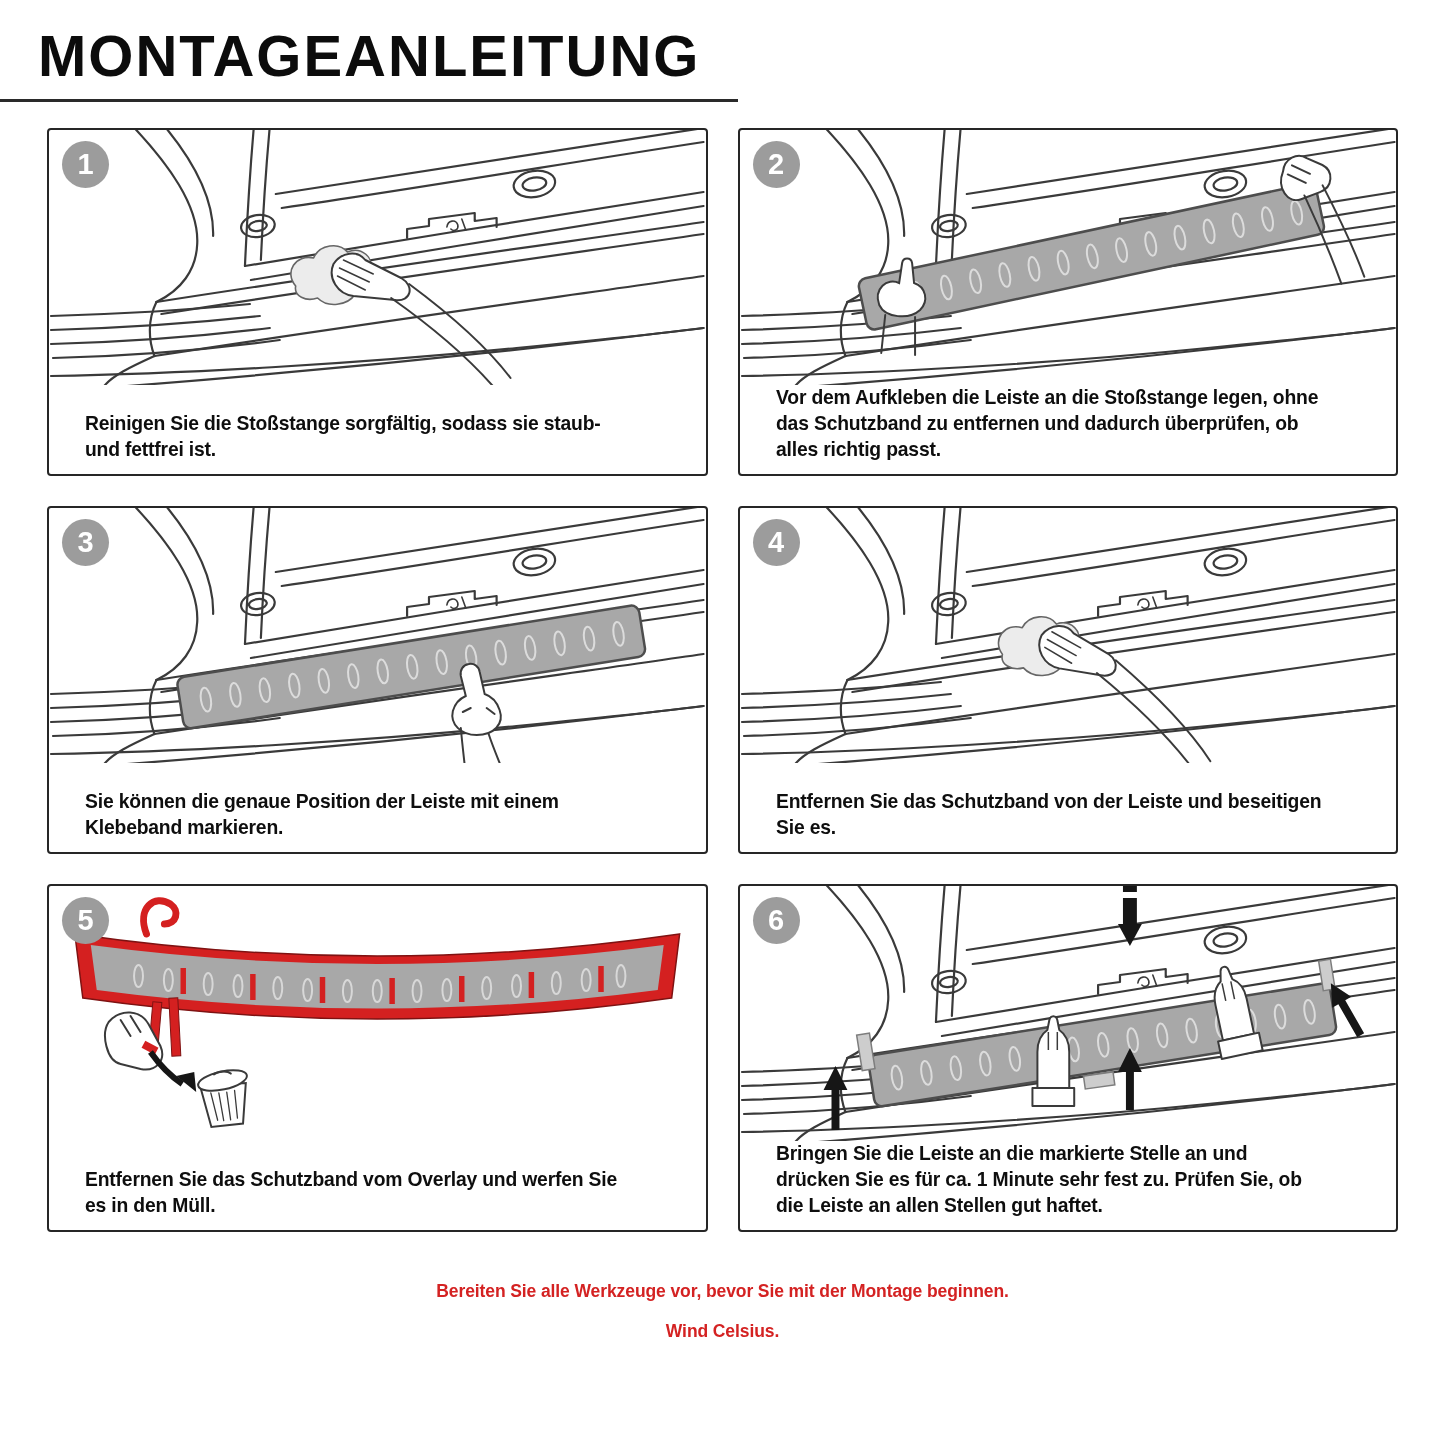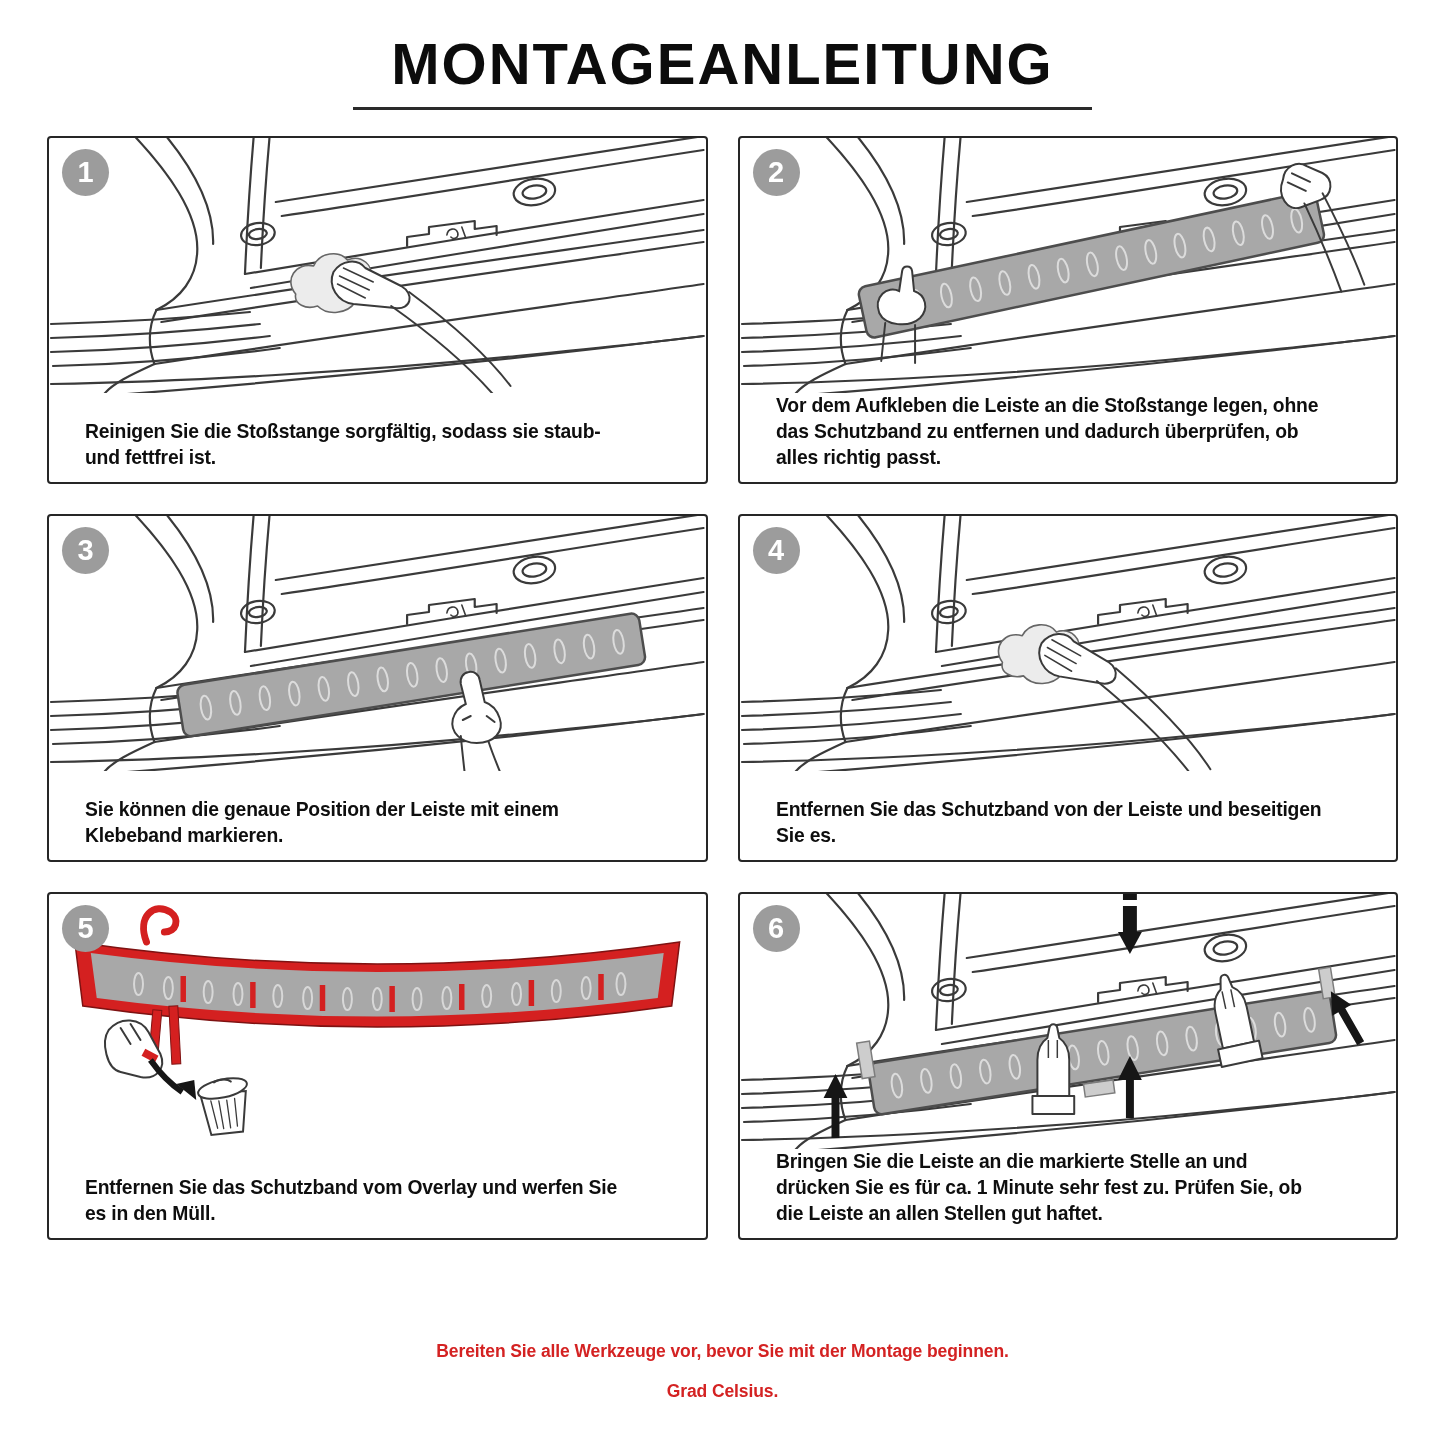--- a/index.html
+++ b/index.html
@@ -1,41 +1,41 @@
 <!DOCTYPE html>
 <html><head>
 <meta charset="utf-8">
 <style>
   html,body{margin:0;padding:0;background:#ffffff;}
   .page{position:relative;width:1445px;height:1445px;background:#fff;
         font-family:"Liberation Sans", sans-serif;color:#111;overflow:hidden;}
 
   
-  .title-wrap{text-align:center;padding-top:30px;}
+  .title-wrap{padding-top:22px;}
   .title{display:inline-block;margin:0;font-size:58px;font-weight:bold;
          letter-spacing:2px;font-stretch:condensed;color:#0c0c0c;
          padding:0 38px 10px 38px;border-bottom:3px solid #2a2a2a;}
 
   
   .grid{margin:26px 47px 0 47px;display:grid;grid-template-columns:1fr 1fr;
         column-gap:30px;row-gap:30px;}
   .panel{position:relative;height:348px;border:2px solid #262626;border-radius:4px;
          background:#fff;box-sizing:border-box;}
   .badge{position:absolute;top:11px;left:13px;width:47px;height:47px;border-radius:50%;
          background:#9c9c9c;color:#fff;font-size:29px;font-weight:bold;
          display:flex;align-items:center;justify-content:center;z-index:3;}
   .illus{position:absolute;top:0;left:0;right:0;height:255px;overflow:hidden;}
   .illus svg{width:100%;height:100%;display:block;}
   .caption{position:absolute;left:36px;right:18px;bottom:12px;margin:0;
            font-size:21px;font-weight:bold;line-height:1.24;color:#0e0e0e;
            letter-spacing:-0.2px;transform:scaleX(0.92);transform-origin:left bottom;}
   .caption span{display:block;white-space:nowrap;}
 
   
-  .footer{margin-top:100px;text-align:center;color:#d42222;font-weight:bold;
+  .footer{margin-top:48px;text-align:center;color:#d42222;font-weight:bold;
           font-size:17.5px;line-height:1.35;letter-spacing:-0.1px;}
   .footer .note{margin-top:16px;}
   .footer span{display:block;white-space:nowrap;}
 </style>
 </head>
 <body>
 
 <svg width="0" height="0" style="position:absolute" aria-hidden="true">
   <defs>
     <g id="car" stroke="#3a3a3a" stroke-width="2.2" fill="none" stroke-linecap="round" stroke-linejoin="round">
@@ -323,17 +323,17 @@
         <span>drücken Sie es für ca. 1 Minute sehr fest zu. Prüfen Sie, ob</span>
         <span>die Leiste an allen Stellen gut haftet.</span>
       </p>
     </div>
 
   </div>
 
   <div class="footer">
     <span>Bereiten Sie alle Werkzeuge vor, bevor Sie mit der Montage beginnen.</span>
     <div class="note">
-      <span>Grad Celsius.</span>
+      <span>Wind Celsius.</span>
     </div>
   </div>
 
 </div>
 
 </body></html>

